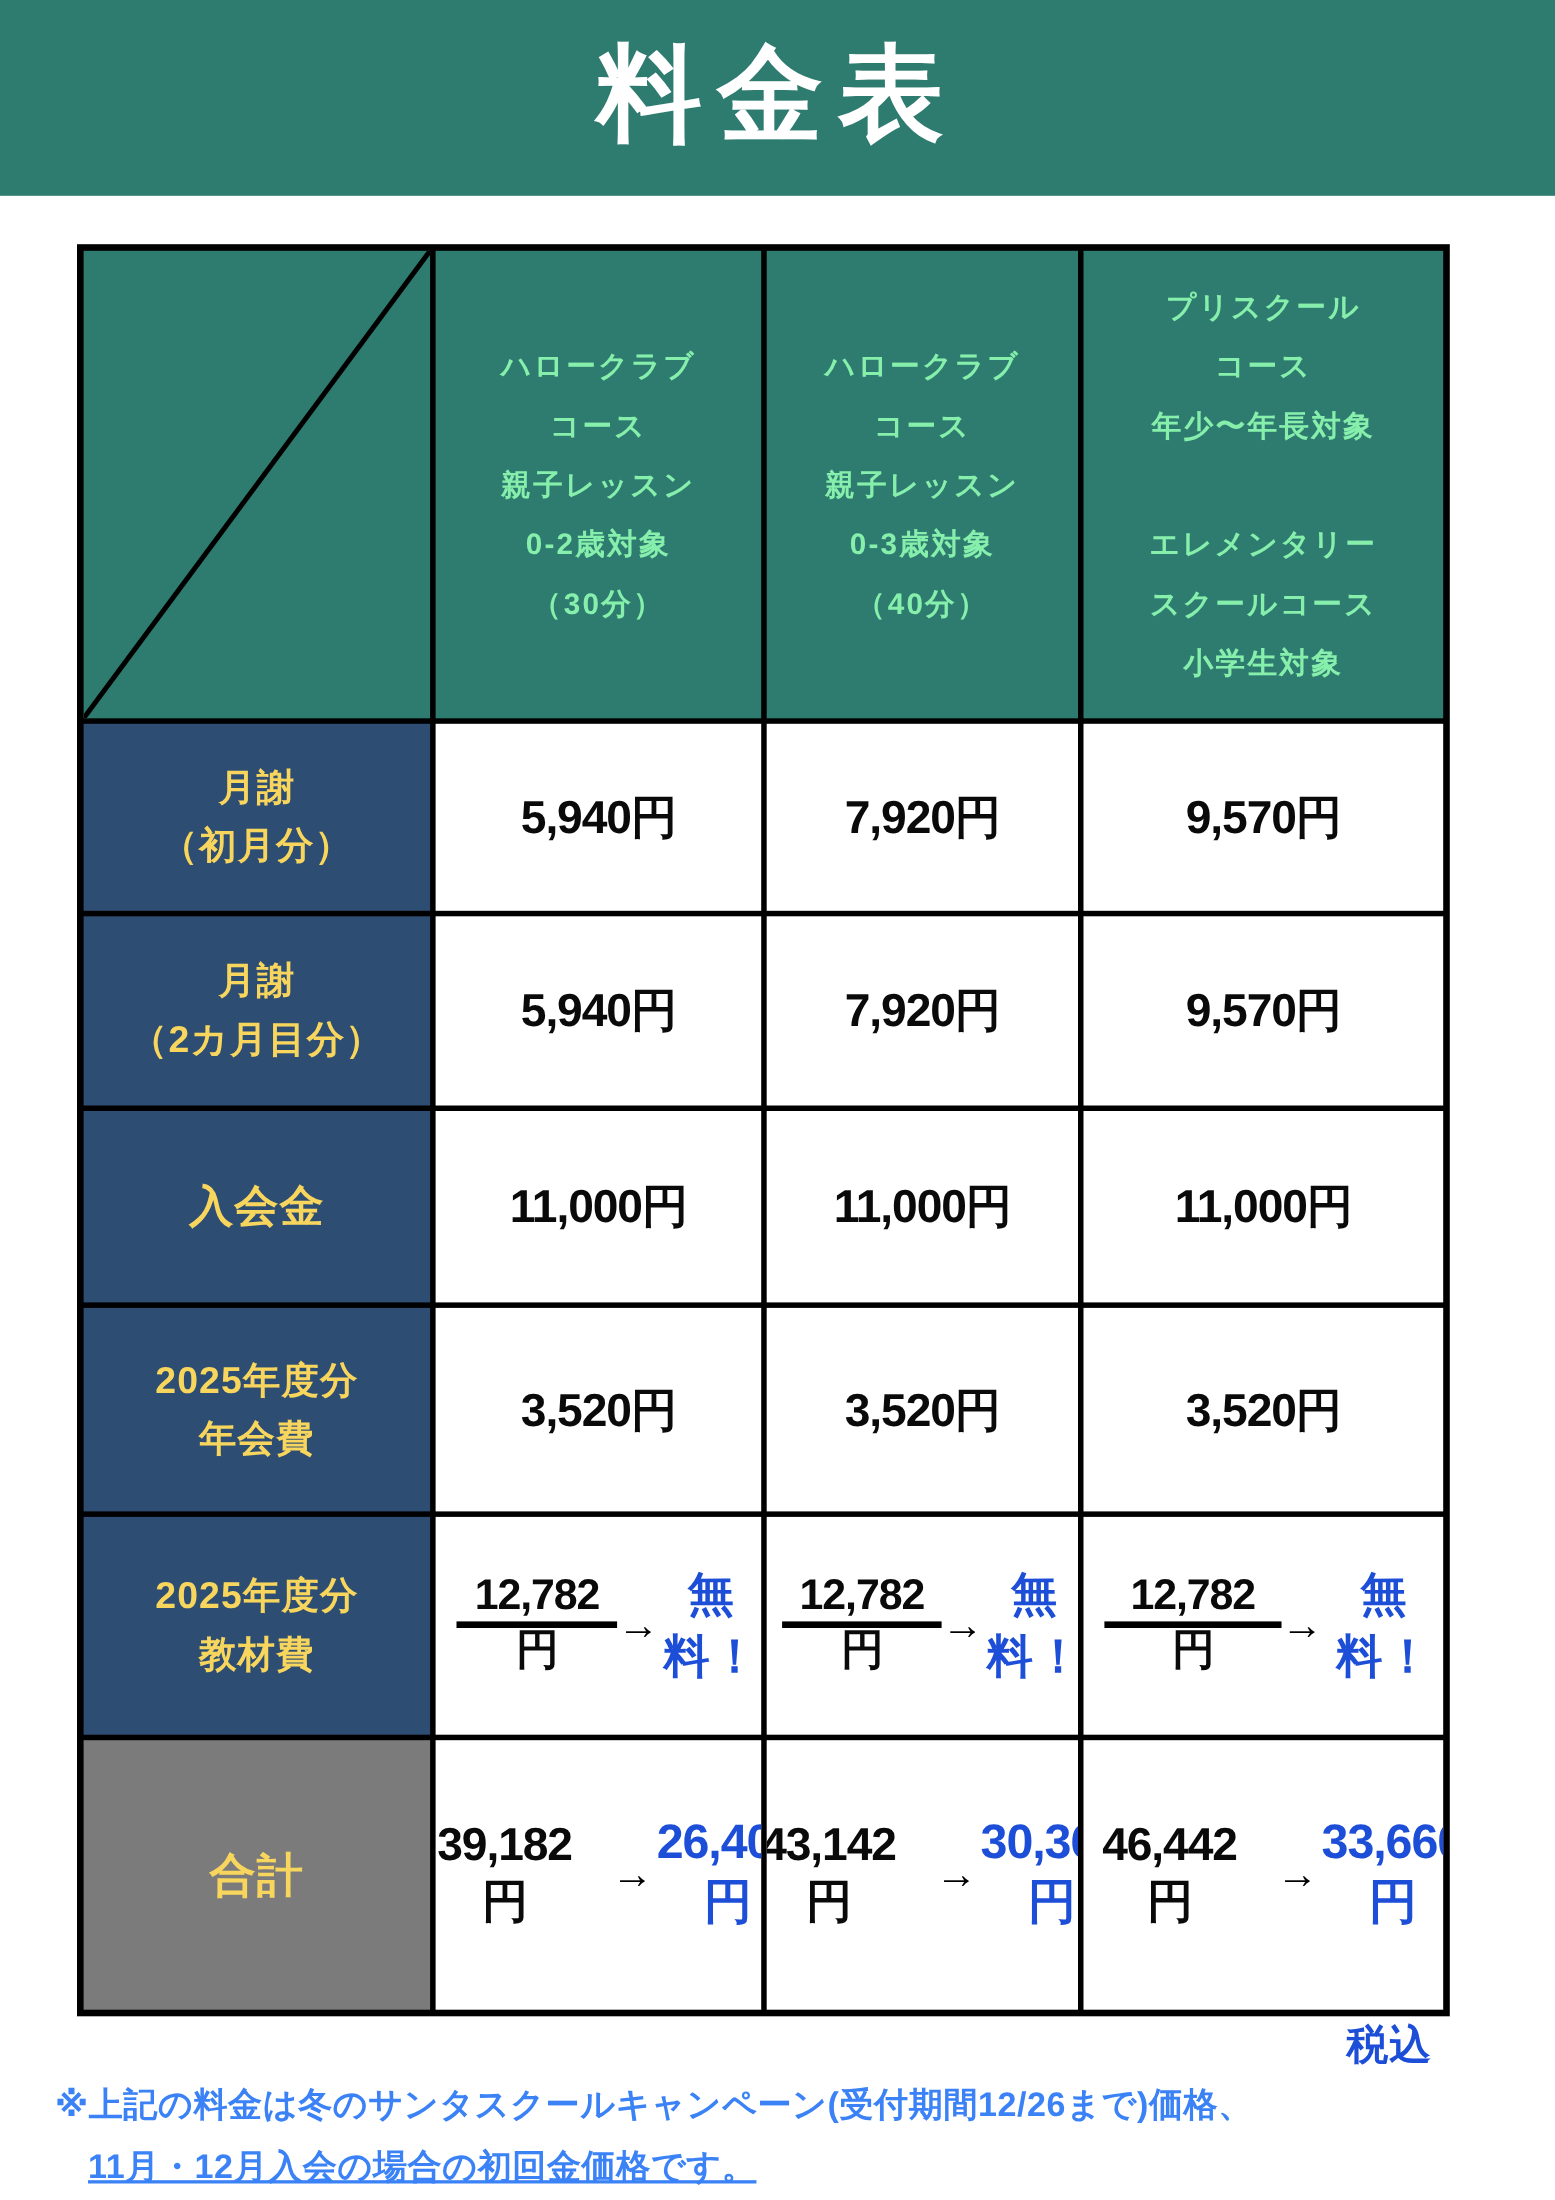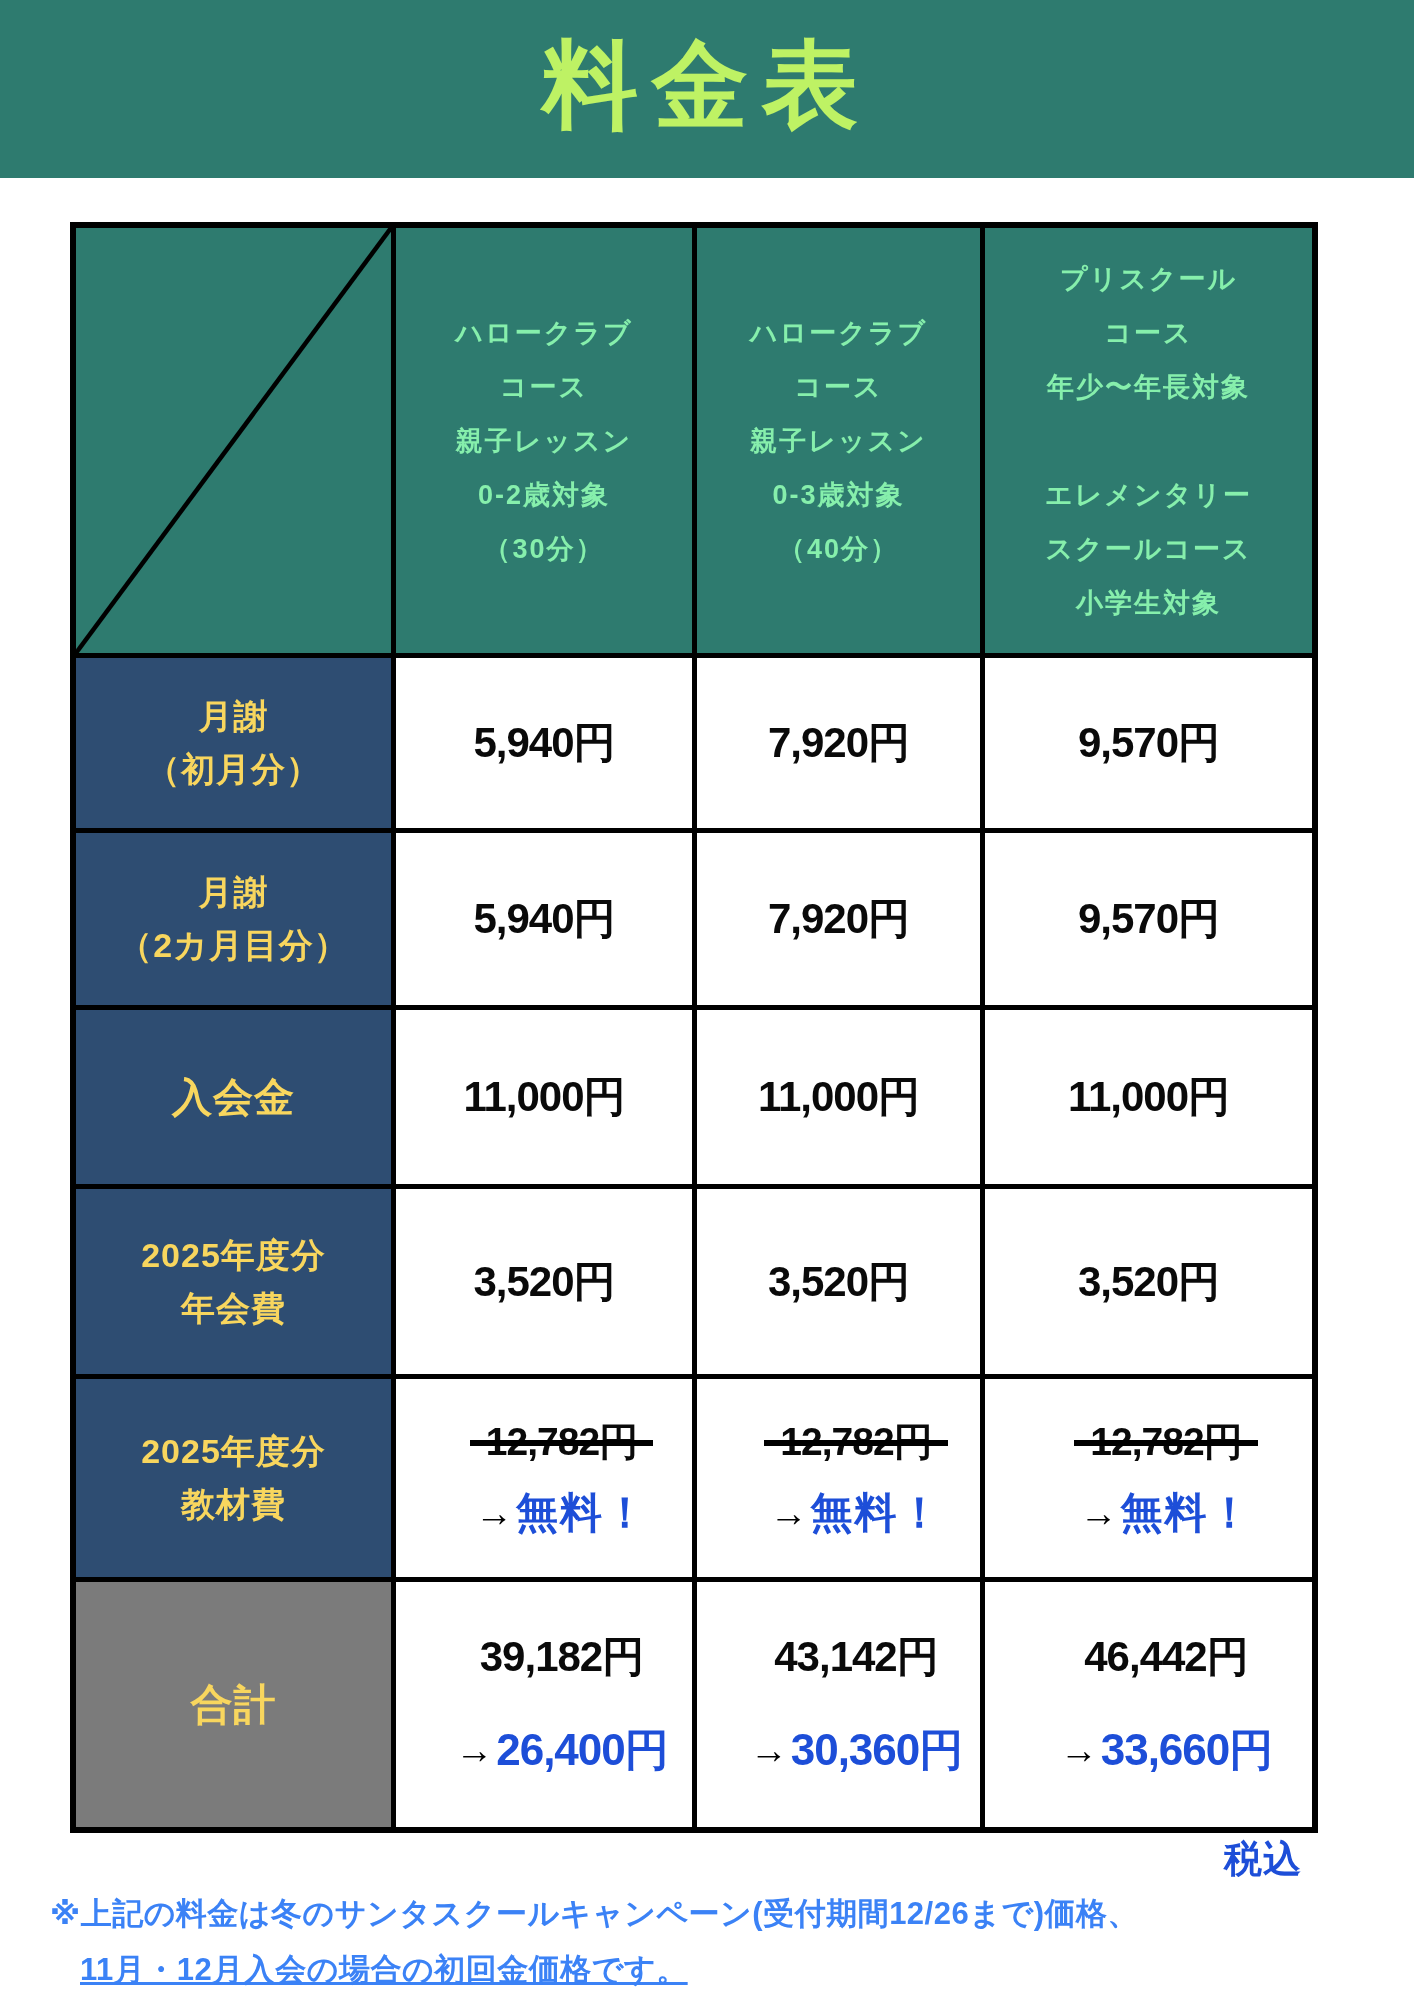--- a/index.html
+++ b/index.html
@@ -7,21 +7,21 @@
     width:1414px;height:2000px;position:relative;background:#ffffff;
     font-family:"Liberation Sans","DejaVu Sans",sans-serif;
     -webkit-font-smoothing:antialiased;
   }
   
   .banner{
     position:absolute;left:0;top:0;width:1414px;height:178px;
     background:#2E7B6F;display:flex;align-items:center;justify-content:center;
   }
   .banner-title{
-    color:#bef264;font-size:96px;font-weight:bold;letter-spacing:14px;
+    color:#ffffff;font-size:96px;font-weight:bold;letter-spacing:14px;
     transform:translateY(-2px);
   }
   
   .price-table{
     position:absolute;left:70px;top:222px;width:1248px;height:1611px;
     background:#000000;box-sizing:border-box;padding:6px;
     display:grid;gap:5px;
     grid-template-columns:315px 296px 283px 1fr;
     grid-template-rows:425px 170px 172px 174px 185px 198px 1fr;
   }
@@ -38,21 +38,21 @@
   .row-label{
     background:#2E4D72;color:#F8D65E;font-weight:bold;font-size:34px;
     line-height:1.55;white-space:pre-line;letter-spacing:1px;
   }
   .row-label.big{font-size:40px;}
   .row-label.total{background:#7B7B7B;font-size:42px;}
   .value-cell{
     background:#ffffff;color:#0a0a0a;font-weight:bold;font-size:42px;
     letter-spacing:-1px;
   }
-  .stack{flex-direction:column;padding-left:35px;}
+  .stack{padding-left:35px;}
   .strike-cell{gap:16px;}
   .strike{position:relative;font-size:39px;display:inline-block;}
   .strike::after{
     content:"";position:absolute;left:-16px;right:-16px;top:46%;height:6px;
     background:#000000;
   }
   .promo-line,.total-line{display:flex;align-items:center;justify-content:center;}
   .arrow{color:#000000;font-size:38px;margin-right:4px;}
   .red{color:#1d4ed8;}
   .promo-text{font-size:42px;letter-spacing:2px;}

